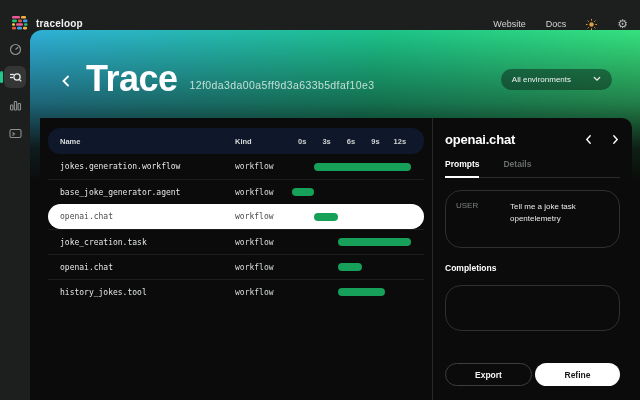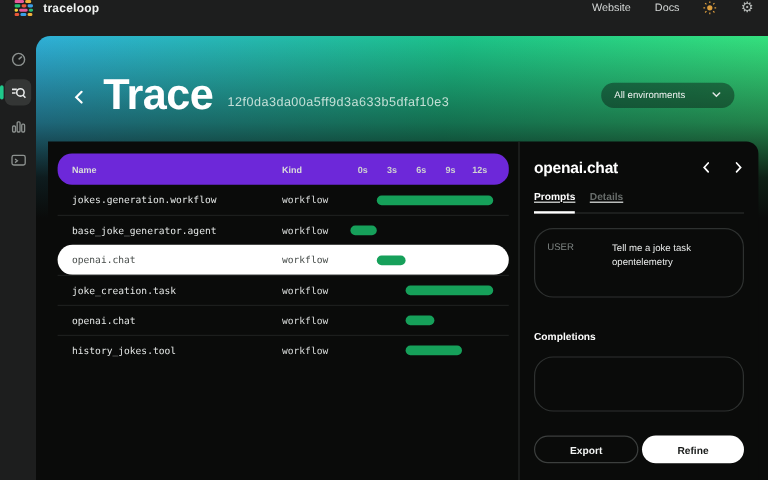--- a/index.html
+++ b/index.html
@@ -1,21 +1,21 @@
 <!DOCTYPE html>
 <html><head>
 <meta charset="utf-8">
 <style>
   html,body{margin:0;padding:0;background:#101111;}
   #app{position:relative;width:640px;height:400px;overflow:hidden;
        font-family:"Liberation Sans","DejaVu Sans",sans-serif;
        background:#1d1e1e;color:#e8eae9;-webkit-font-smoothing:antialiased;}
 
   
-  .topbar{position:absolute;top:0;left:0;right:0;height:30px;display:flex;align-items:flex-start;
+  .topbar{position:absolute;top:0;left:0;right:0;height:30px;display:flex;align-items:flex-end;
           background:#1d1e1e;padding:0 12px;box-sizing:border-box;z-index:5;}
   .brand{display:flex;align-items:center;gap:7px;}
   .brand-name{font-size:10px;font-weight:700;color:#f0f2f1;letter-spacing:.2px;}
   .topbar-right{margin-left:auto;display:flex;align-items:center;gap:20px;}
   .top-link{font-size:9px;color:#d4d7d6;cursor:pointer;}
   .sun{color:#dd9e3e;font-size:11px;line-height:1;cursor:pointer;}
   .gear{color:#b4b8b6;font-size:12px;line-height:1;cursor:pointer;}
 
   
   .sidebar{position:absolute;top:30px;left:0;bottom:0;width:30px;background:#1d1e1e;z-index:5;
@@ -40,21 +40,21 @@
   .trace-id{font-size:10.5px;color:rgba(224,240,233,.85);margin-left:12px;margin-top:12px;letter-spacing:.4px;}
   .env-pill{margin-left:auto;display:flex;align-items:center;gap:22px;background:rgba(8,14,11,.42);
             border-radius:12px;padding:6px 11px;font-size:8px;color:#eef2f0;cursor:pointer;white-space:nowrap;}
 
   
   .content{position:absolute;top:88px;left:10px;right:8px;bottom:0;display:flex;
            background:#0a0b0a;border-top-right-radius:10px;}
 
   
   .table-area{flex:1;padding-top:10px;box-sizing:border-box;overflow:hidden;}
-  .thead{margin:0 8px;height:26px;background:#6d28d9;border-radius:12px;display:grid;
+  .thead{margin:0 8px;height:26px;background:#0f172a;border-radius:12px;display:grid;
          grid-template-columns:175px 55px 1fr;align-items:center;padding:0 12px;box-sizing:border-box;}
   .thead .h{font-size:7.5px;font-weight:700;color:#d9dcdb;}
   .ticks{display:flex;}
   .tick{flex:1;text-align:center;font-size:7.5px;font-weight:700;color:#cfd3d1;}
   .tbody{margin:0 8px;}
   .trow{height:25px;display:grid;grid-template-columns:175px 55px 1fr;align-items:center;
         padding:0 12px;box-sizing:border-box;cursor:pointer;}
   .trow:not(.selected):not(:first-child){border-top:1px solid #1c1e1d;}
   .c-name{font-family:"DejaVu Sans Mono","Liberation Mono",monospace;font-size:8px;color:#e4e7e6;
           white-space:nowrap;overflow:hidden;}
@@ -64,30 +64,30 @@
   .trow.selected{background:#ffffff;border-radius:13px;}
   .trow.selected .c-name,.trow.selected .c-kind{color:#474c4a;}
 
   
   .panel{width:200px;border-left:1px solid #272928;box-sizing:border-box;position:relative;
          padding:14px 12px 0 12px;}
   .panel-head{display:flex;align-items:center;}
   .panel-title{font-size:13px;font-weight:800;color:#fff;letter-spacing:-.2px;}
   .nav-arrows{margin-left:auto;display:flex;gap:18px;align-items:center;}
   .nav-arrow{cursor:pointer;display:flex;}
-  .tabs{display:flex;gap:12px;margin-top:12px;border-bottom:1px solid #2a2c2b;text-decoration:underline;}
+  .tabs{display:flex;gap:24px;margin-top:12px;border-bottom:1px solid #2a2c2b;}
   .tab{font-size:8.5px;font-weight:700;padding-bottom:7px;cursor:pointer;}
   .tab.active{color:#fff;border-bottom:2px solid #fff;margin-bottom:-1px;}
   .tab.inactive{color:#686d6b;}
   .msg-card{margin-top:12px;border:1px solid #2e3130;border-radius:16px;padding:10px;min-height:46px;
             display:flex;gap:10px;box-sizing:border-box;}
   .msg-role{width:44px;flex:none;font-size:8px;color:#7e8482;}
   .msg-text{font-size:8px;color:#e8eae9;line-height:1.55;}
   .msg-text p{margin:0 0 9px 0;}
-  .section-label{margin-top:27px;font-size:8.5px;font-weight:700;color:#fff;}
+  .section-label{margin-top:15px;font-size:8.5px;font-weight:700;color:#fff;}
   .panel-actions{position:absolute;left:12px;right:12px;bottom:14px;display:flex;gap:3px;}
   .btn{flex:1;height:23px;border-radius:12px;display:flex;align-items:center;justify-content:center;
        font-size:8.5px;font-weight:700;cursor:pointer;box-sizing:border-box;}
   .btn-outline{border:1px solid #3c3f3e;color:#f2f4f3;background:transparent;}
   .btn-solid{background:#fff;color:#161817;}
 
   svg{display:block;}
 </style>
 </head>
 <body>

